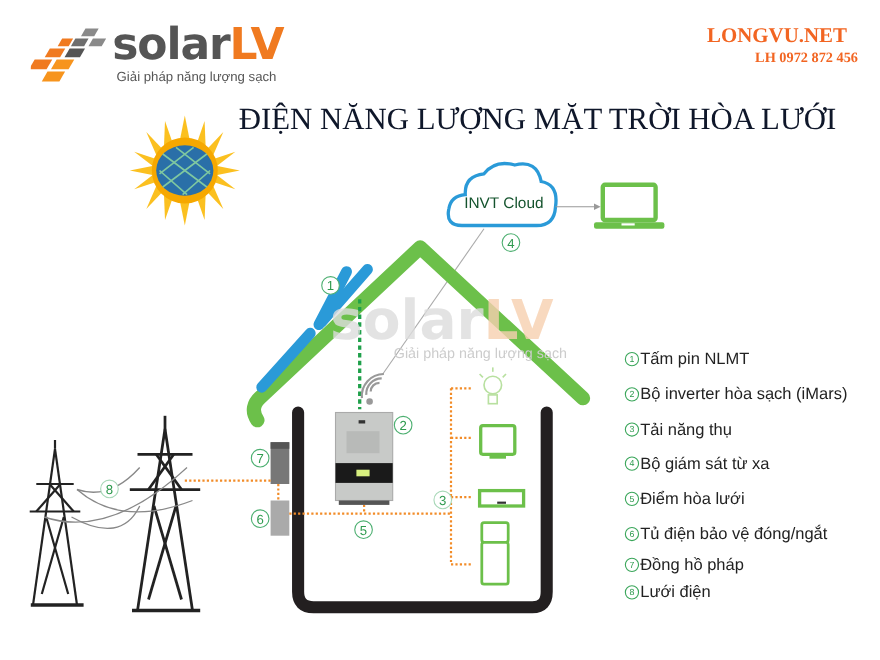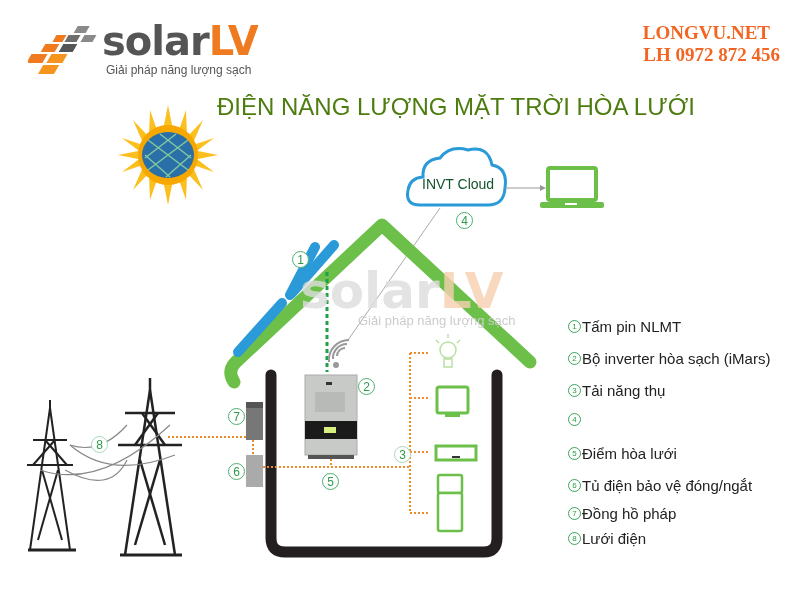--- a/index.html
+++ b/index.html
@@ -3,22 +3,22 @@
 <meta charset="utf-8">
 <style>
   html,body{margin:0;padding:0;}
   body{width:800px;height:600px;background:#fff;position:relative;overflow:hidden;font-family:"Liberation Sans",sans-serif;}
   .abs{position:absolute;}
   .logo-text{left:102px;top:18px;font-family:"DejaVu Sans",sans-serif;font-size:40px;font-weight:bold;color:#555;letter-spacing:-1px;line-height:46px;}
   .logo-text .lv{color:#f07a20;}
   .logo-tag{left:106px;top:63px;font-size:12px;color:#555;}
   .contact{right:20px;font-family:"Liberation Serif",serif;font-weight:bold;color:#f26522;text-align:center;}
   .contact1{top:22px;font-size:19px;right:30px;}
-  .contact2{top:44px;font-size:19px;}
-  .title{left:217px;top:93px;font-family:Liberation Sans, sans-serif;font-size:24px;color:#4d7c0f;white-space:nowrap;}
+  .contact2{top:44px;font-size:13px;}
+  .title{left:217px;top:93px;font-family:Liberation Serif, serif;font-size:28px;color:#0f172a;white-space:nowrap;}
   .legend{left:568px;width:232px;}
   .legend-item{position:absolute;left:0;font-size:15px;color:#222;white-space:nowrap;display:flex;align-items:center;}
   .num{display:inline-flex;width:11px;height:11px;border-radius:50%;border:1px solid #3aa65a;color:#2e9a4e;font-size:8px;align-items:center;justify-content:center;margin-right:1px;line-height:1;}
   .badge{position:absolute;width:15px;height:15px;border-radius:50%;border:1.5px solid #4caf70;color:#2e9a4e;font-size:12px;display:flex;align-items:center;justify-content:center;background:#fff;}
   .cloud-label{position:absolute;left:422px;top:176px;font-size:14px;color:#14532d;}
   .wm{position:absolute;left:300px;top:262px;font-family:"DejaVu Sans",sans-serif;font-size:50px;font-weight:bold;color:#ddd;opacity:.8;}
   .wm .lv{color:#f7d0b0;}
   .wm-tag{position:absolute;left:358px;top:313px;font-size:13px;color:#ccc;}
 </style>
 </head>
@@ -208,20 +208,21 @@
   <div class="legend-item" style="top:350px">
       <span class="num">2</span>
       <span>Bộ inverter hòa sạch (iMars)</span>
     </div>
   <div class="legend-item" style="top:382px">
       <span class="num">3</span>
       <span>Tải năng thụ</span>
     </div>
   <div class="legend-item" style="top:413px">
       <span class="num">4</span>
+      <span>Bộ giám sát từ xa</span>
     </div>
   <div class="legend-item" style="top:445px">
       <span class="num">5</span>
       <span>Điểm hòa lưới</span>
     </div>
   <div class="legend-item" style="top:477px">
       <span class="num">6</span>
       <span>Tủ điện bảo vệ đóng/ngắt</span>
     </div>
   <div class="legend-item" style="top:505px">

